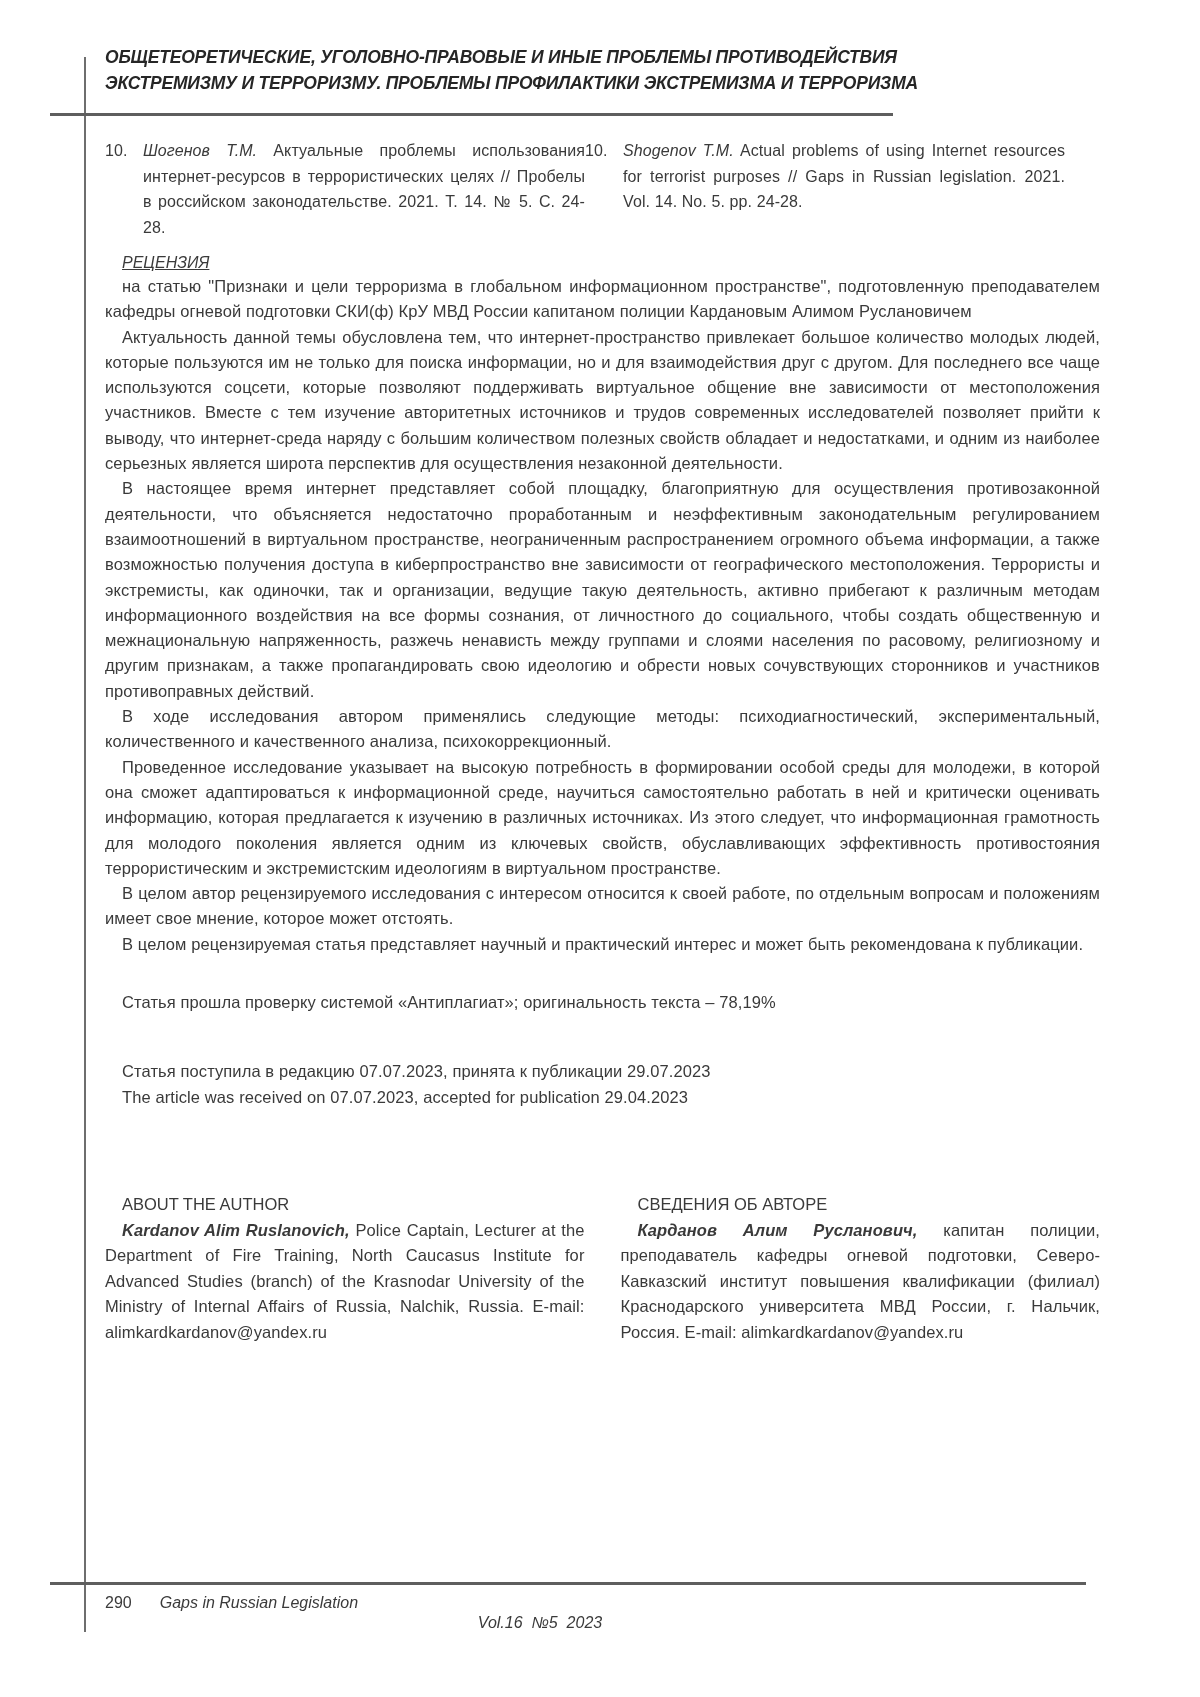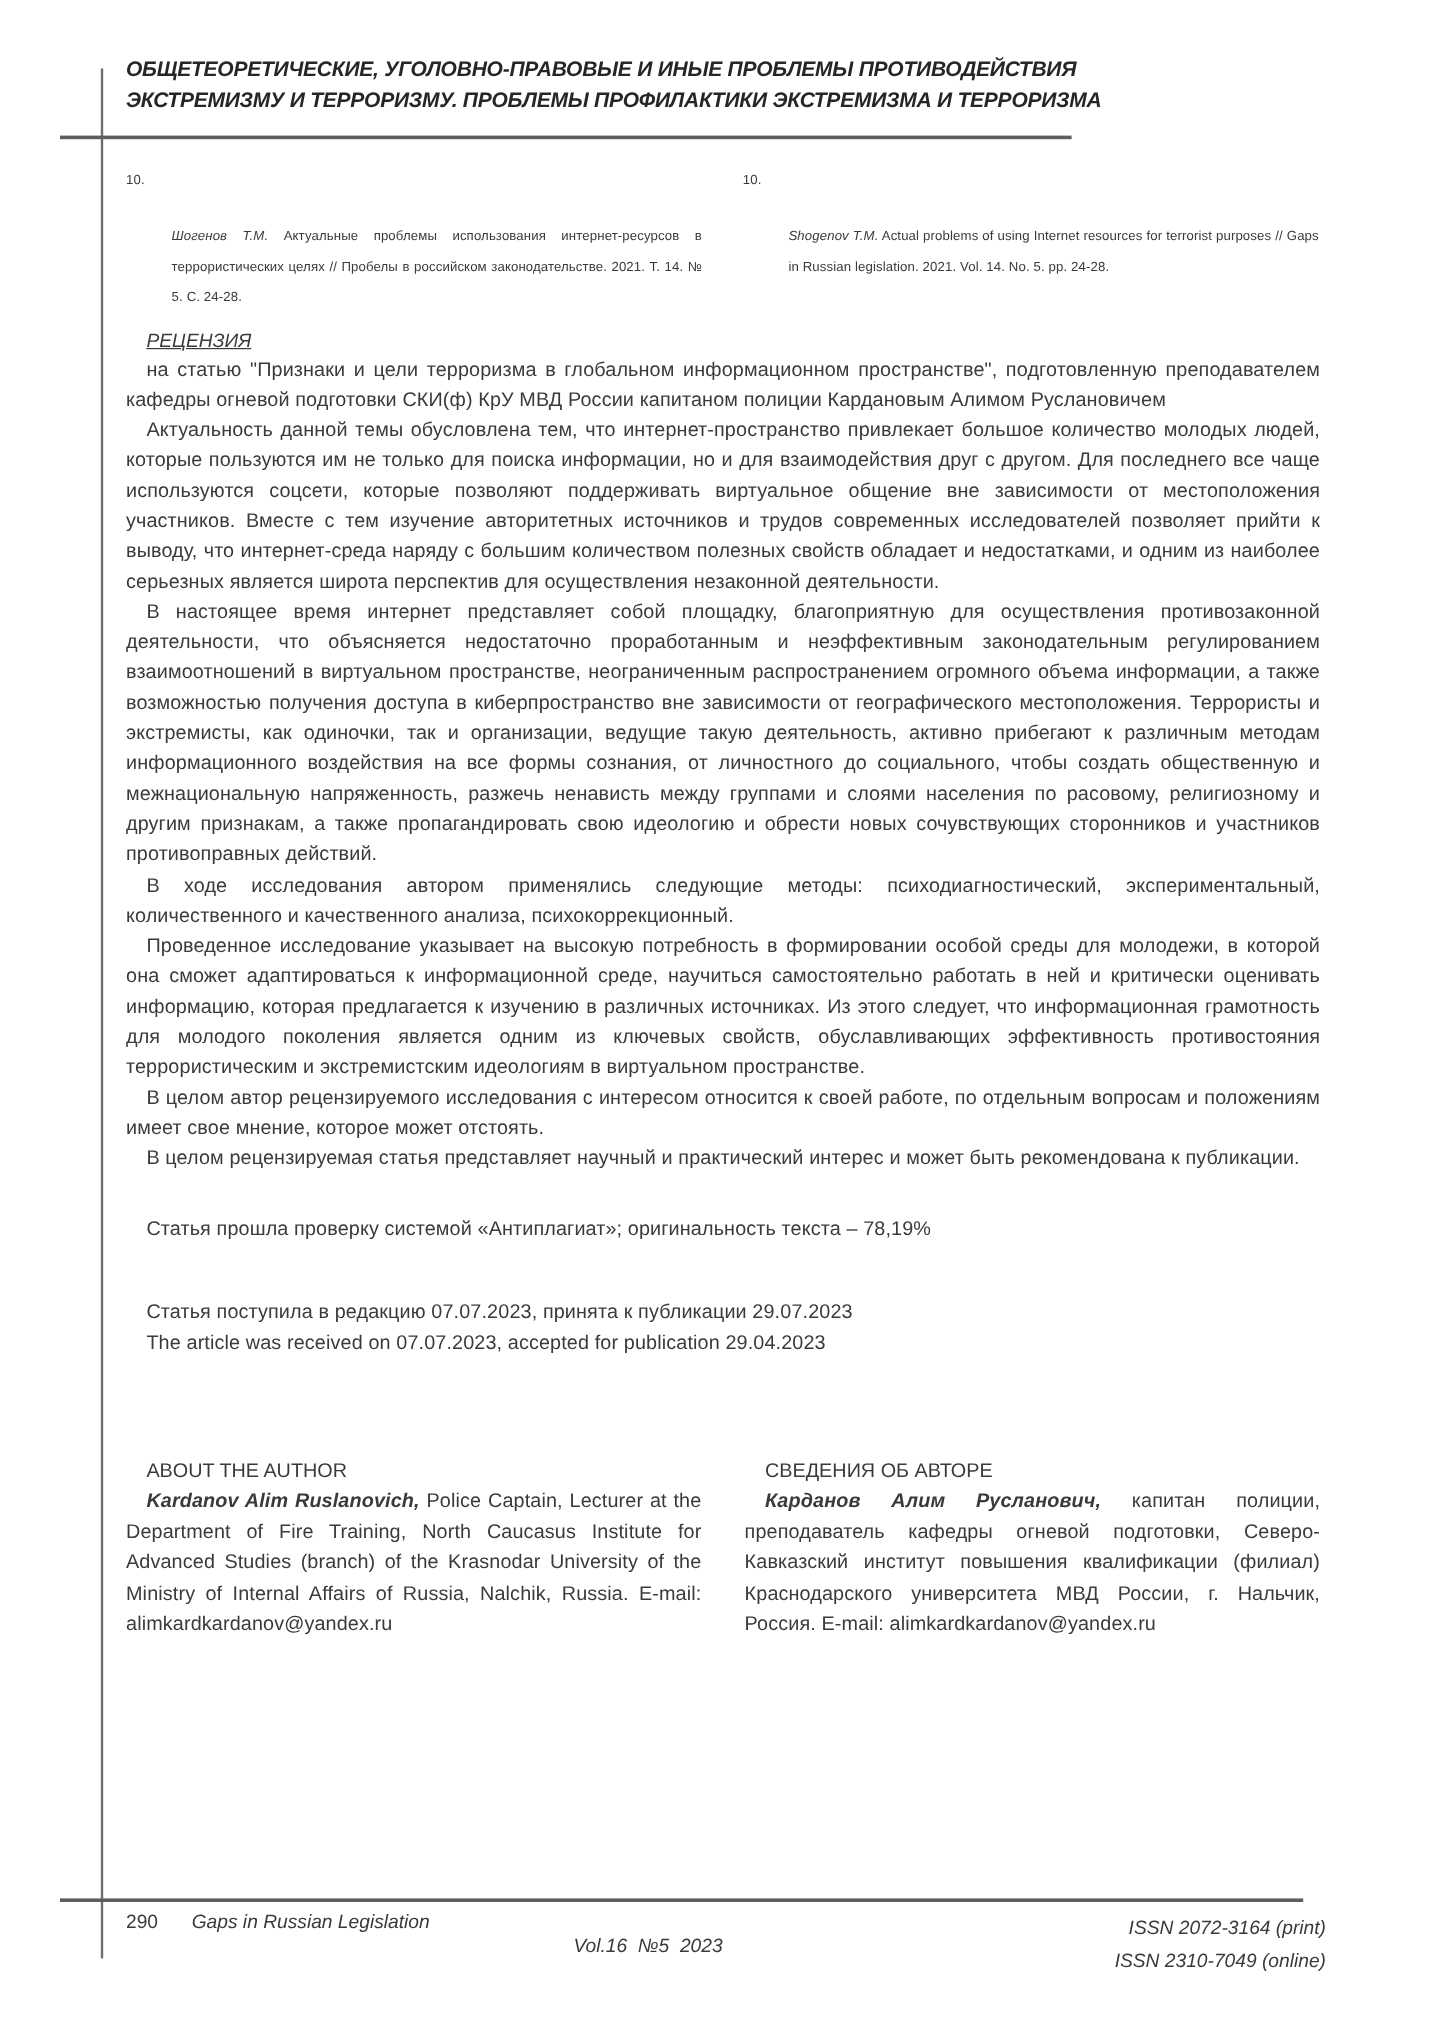--- a/index.html
+++ b/index.html
@@ -18,24 +18,24 @@
 
   .content{position:absolute;left:105px;top:0;width:995px;}
 
   .doc-header{
     margin-top:44px;width:920px;
     font-style:italic;font-weight:bold;
     font-size:17.5px;line-height:26px;
     color:#262626;letter-spacing:-0.2px;
   }
 
-  .refs{display:flex;gap:34px;margin-top:42px;font-size:11px;line-height:25.5px;letter-spacing:0.1px;}
+  .refs{display:flex;margin-top:42px;font-size:16px;line-height:25.5px;letter-spacing:0.1px;}
   .ref{width:480px;display:flex;}
   .ref-num{flex:none;width:38px;}
-  .ref-body{flex:1;text-align:justify;margin-top:47px;}
+  .ref-body{flex:1;text-align:justify;}
   .it{font-style:italic;}
 
   .review-heading{
     margin:14px 0 2px 17px;
     font-style:italic;text-decoration:underline;
     font-size:16px;width:fit-content;
   }
   .para{
     font-size:16.5px;line-height:25.3px;
     text-align:justify;text-indent:17px;
@@ -117,18 +117,14 @@
         </div>
       </div>
     </div>
 
   </div>
 
   <div class="footer-left">
     <span>290</span><span class="journal">Gaps in Russian Legislation</span>
   </div>
   <div class="footer-center">Vol.16  №5  2023</div>
-  <div class="footer-right">
-    <div>ISSN 2072-3164 (print)</div>
-    <div>ISSN 2310-7049 (online)</div>
-  </div>
 
 </div>
 
 </body></html>

